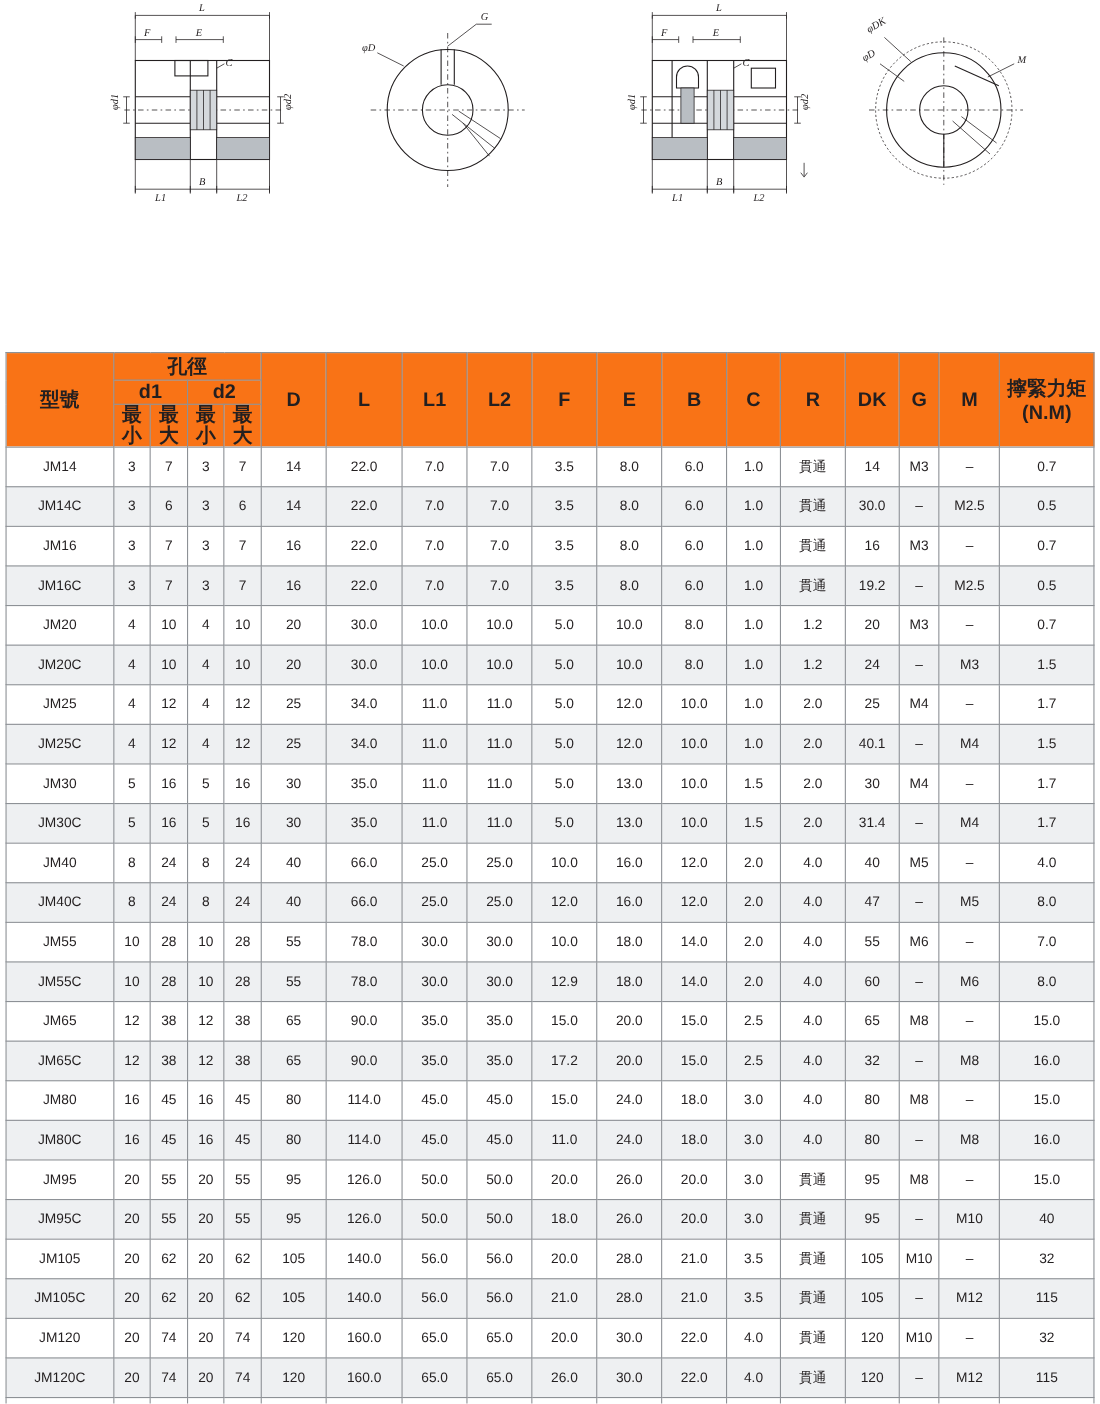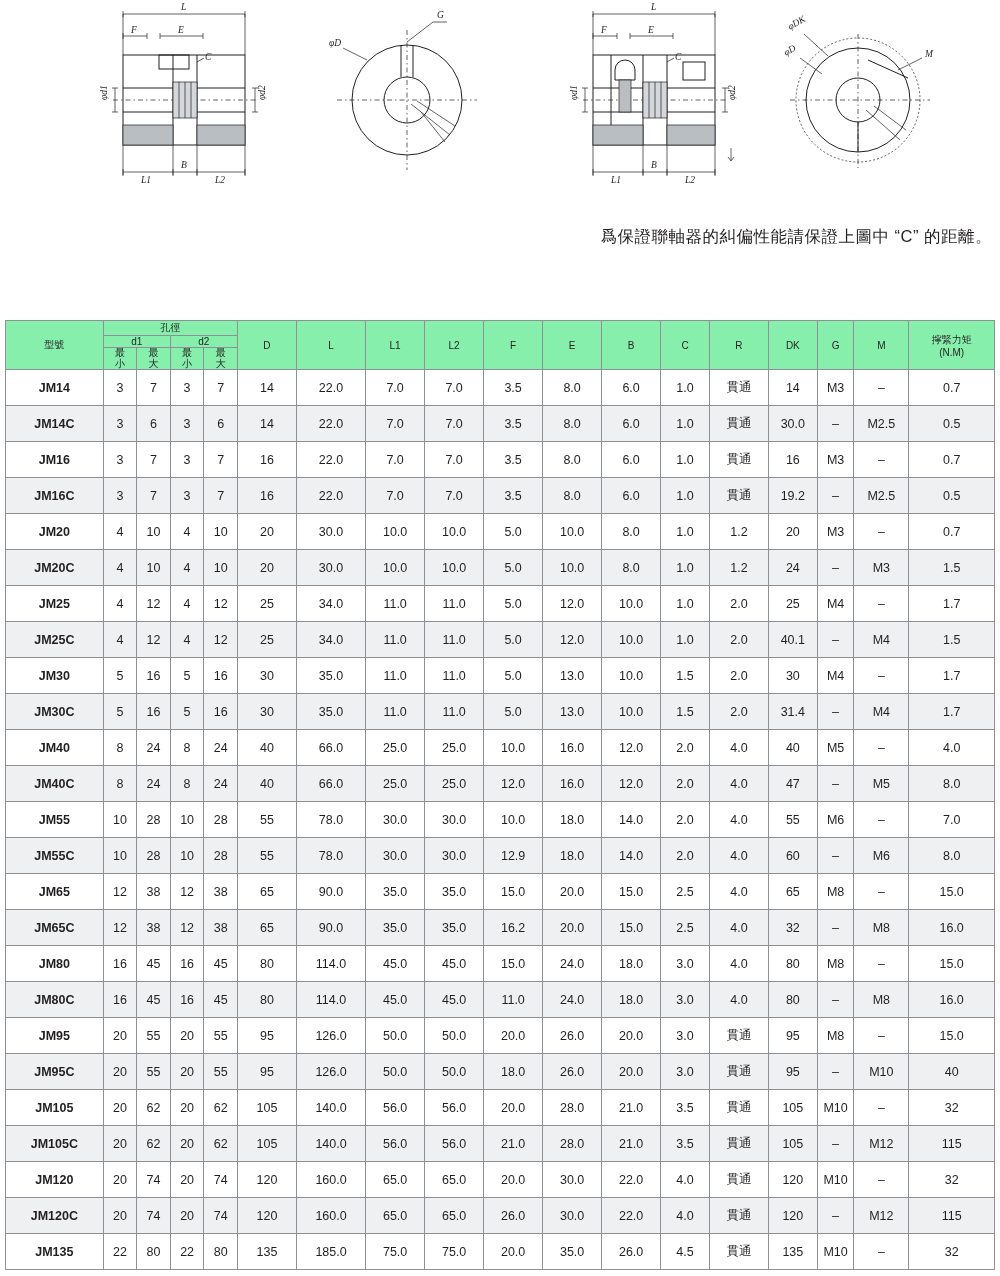--- a/index.html
+++ b/index.html
@@ -55,28 +55,28 @@
   }
   table.spec th, table.spec td {
     border: 1px solid #8d9196;
     text-align: center;
     vertical-align: middle;
     font-size: 12.5px;
     color: #231f20;
     padding: 0;
   }
   table.spec thead th {
-    background: #86efac;
-    font-weight: normal;
-    font-size: 10px;
+    background: #f97316;
+    font-weight: bold;
+    font-size: 18px;
   }
   table.spec tbody tr.odd td { background: #ffffff; }
   table.spec tbody tr.even td { background: #eef0f2; }
   table.spec tbody td { height: 35px; }
-  td.model, th.model { font-size: 13px; font-weight: bold; }
+  td.model, th.model { font-size: 13px; }
   .hdr-kongjing { font-size: 13.5px; }
   .hdr-small { font-size: 12.5px; line-height: 1.05; }
 
   
   col.c-model { width: 96px; }
   col.c-bore  { width: 33px; }
   col.c-D     { width: 58px; }
   col.c-L     { width: 68px; }
   col.c-L1    { width: 58px; }
   col.c-L2    { width: 58px; }
@@ -274,21 +274,20 @@
       <text class="lbl-i" x="145" y="57">M</text>
 
       <line class="ln-thin" x1="48" y1="56" x2="24" y2="34"></line>
       <text class="lbl-i" x="10" y="30" transform="rotate(-30 10 30)">φDK</text>
 
       <line class="ln-thin" x1="42" y1="74" x2="20" y2="58"></line>
       <text class="lbl-i" x="6" y="56" transform="rotate(-30 6 56)">φD</text>
     </svg>
   </div>
 
-  <div class="note">爲保證聯軸器的糾偏性能請保證上圖中 “C” 的距離。</div>
 </div>
 
 <div class="table-wrap">
   <table class="spec">
     <colgroup>
       <col class="c-model">
         <col class="c-bore">
         <col class="c-bore">
         <col class="c-bore">
         <col class="c-bore">
@@ -642,21 +641,21 @@
         <tr class="even">
           <td class="model">JM65C</td>
           <td>12</td>
           <td>38</td>
           <td>12</td>
           <td>38</td>
           <td>65</td>
           <td>90.0</td>
           <td>35.0</td>
           <td>35.0</td>
-          <td>16.2</td>
+          <td>17.2</td>
           <td>20.0</td>
           <td>15.0</td>
           <td>2.5</td>
           <td>4.0</td>
           <td>32</td>
           <td>–</td>
           <td>M8</td>
           <td>16.0</td>
         </tr>
         <tr class="odd">

